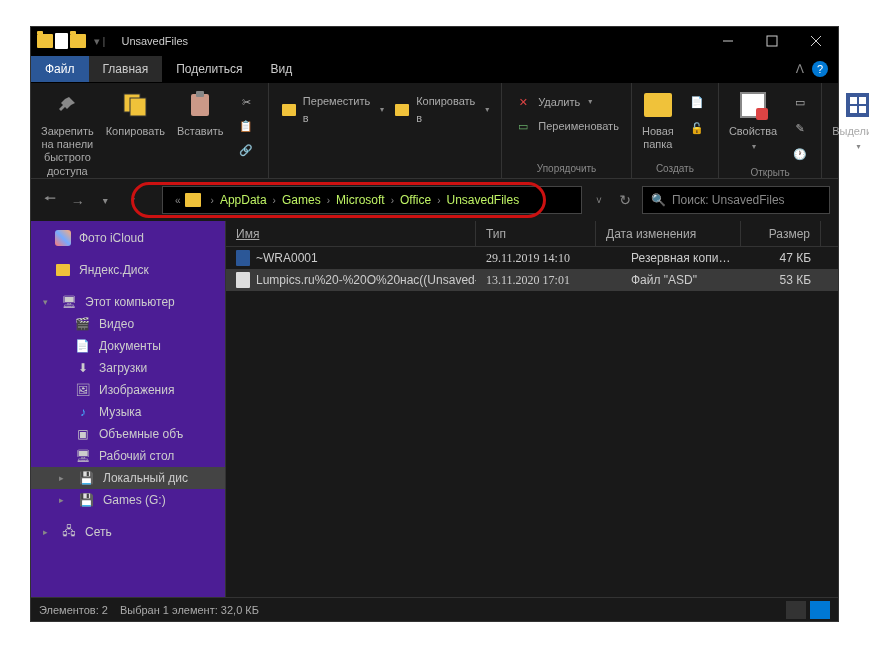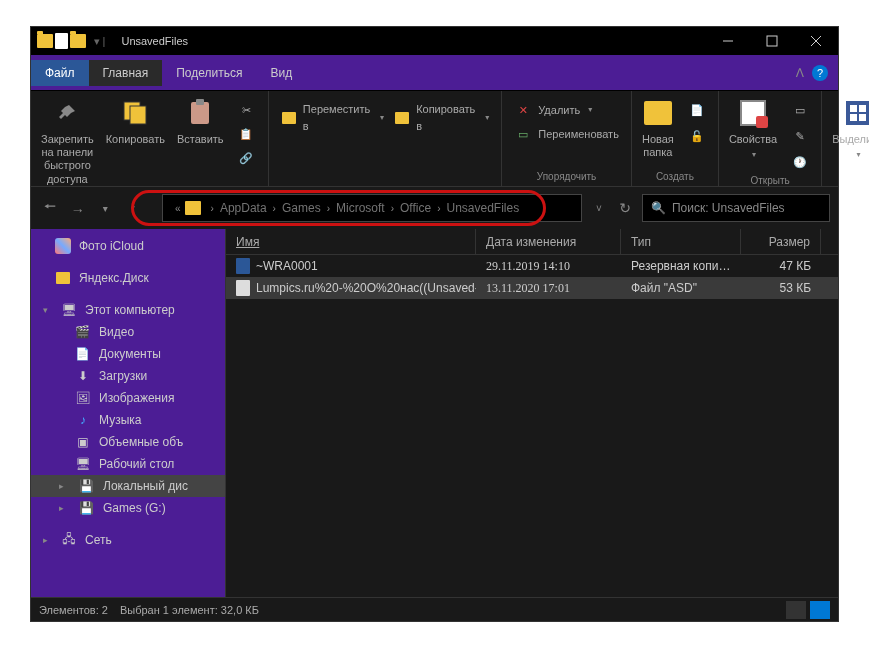--- a/index.html
+++ b/index.html
@@ -13,21 +13,21 @@
     .folder-ico { width: 16px; height: 14px; background: #f0c23a; border-radius: 1px; position: relative; }
     .folder-ico::before { content: ""; position: absolute; top: -3px; left: 0; width: 6px; height: 3px; background: #f0c23a; border-radius: 1px 1px 0 0; }
     .doc-ico { width: 13px; height: 16px; background: #fff; border-radius: 1px; }
     .sep-bar { color: #666; margin: 0 6px; }
     .title-text { margin-left: 4px; }
     .win-controls { margin-left: auto; display: flex; }
     .win-btn { width: 44px; height: 28px; display: flex; align-items: center; justify-content: center; color: #ccc; cursor: pointer; }
     .win-btn svg { stroke: #ccc; fill: none; stroke-width: 1; }
     
     
-    .ribbon-tabs { height: 36px; background: #4c1d95; display: flex; align-items: center; font-size: 12px; color: #ccc; border-bottom: 1px solid #000; }
+    .ribbon-tabs { height: 28px; background: #000000; display: flex; align-items: center; font-size: 12px; color: #ccc; border-bottom: 1px solid #000; }
     .tab { padding: 0 14px; height: 26px; display: flex; align-items: center; cursor: pointer; }
     .tab.file { background: #2b5797; color: #fff; }
     .tab.active { background: #2a2a2a; }
     .ribbon-right { margin-left: auto; display: flex; align-items: center; gap: 8px; padding-right: 10px; }
     .help-icon { width: 16px; height: 16px; border-radius: 50%; background: #0078d4; color: #fff; font-size: 11px; display: flex; align-items: center; justify-content: center; }
     
     
     .ribbon { height: 96px; background: #191919; display: flex; color: #aaa; font-size: 11px; border-bottom: 1px solid #333; }
     .ribbon-group { border-right: 1px solid #333; padding: 4px 8px; display: flex; flex-direction: column; justify-content: space-between; }
     .group-row { display: flex; gap: 8px; align-items: flex-start; }
@@ -37,21 +37,21 @@
     .small-btn .ico { width: 18px; height: 18px; display: flex; align-items: center; justify-content: center; }
     .group-label { text-align: center; color: #888; font-size: 10px; padding-top: 2px; }
     .dropdown-arrow { font-size: 8px; color: #888; margin-left: 2px; }
     
     
     .navbar { height: 42px; background: #191919; display: flex; align-items: center; padding: 0 8px; gap: 6px; color: #ccc; position: relative; }
     .nav-arrow { width: 22px; height: 22px; display: flex; align-items: center; justify-content: center; cursor: pointer; font-size: 14px; color: #888; }
     .breadcrumb-highlight { position: absolute; left: 100px; top: 3px; width: 415px; height: 36px; border: 3px solid #c11; border-radius: 18px; pointer-events: none; z-index: 5; }
     .breadcrumb { flex: 0 0 auto; height: 28px; background: #000; border: 1px solid #444; display: flex; align-items: center; padding: 0 8px; margin-left: 12px; width: 420px; }
     .bc-folder { width: 16px; height: 14px; background: #f0c23a; border-radius: 1px; margin-right: 6px; flex-shrink: 0; }
-    .bc-seg { color: #737373; font-size: 12px; cursor: pointer; padding: 0 2px; }
+    .bc-seg { color: #bef264; font-size: 12px; cursor: pointer; padding: 0 2px; }
     .bc-chev { color: #888; font-size: 10px; padding: 0 4px; }
     .nav-refresh { margin-left: auto; display: flex; gap: 4px; align-items: center; }
     .searchbox { height: 28px; background: #000; border: 1px solid #444; display: flex; align-items: center; padding: 0 8px; width: 190px; color: #888; font-size: 12px; gap: 6px; }
     
     
     .content { flex: 1; display: flex; background: #191919; overflow: hidden; }
     .sidebar { width: 195px; background: #4c1d95; border-right: 1px solid #333; padding: 6px 0; overflow-y: auto; }
     .side-item { display: flex; align-items: center; gap: 8px; padding: 3px 12px 3px 24px; color: #ccc; font-size: 12px; cursor: pointer; }
     .side-item.indent { padding-left: 44px; }
     .side-item.selected { background: #444; }
@@ -370,22 +370,22 @@
         <div class="side-item top">
             <span style="color:#888;font-size:9px;width:10px">▸</span>
             <div class="side-ico">🖧</div>
             <span>Сеть</span>
           </div>
       </div>
 
       <div class="filelist">
         <div class="columns">
           <div class="col col-name">Имя</div>
+          <div class="col col-type">Тип</div>
           <div class="col col-date">Дата изменения</div>
-          <div class="col col-type">Тип</div>
           <div class="col col-size">Размер</div>
         </div>
         <div class="row">
           <div class="cell name">
               <div class="file-ico" style="background:#2b5797;border-radius:1px"></div>
               <span>~WRA0001</span>
             </div>
           <div class="cell date">29.11.2019 14:10</div>
           <div class="cell type">Резервная копия ...</div>
           <div class="cell size">47 КБ</div>

